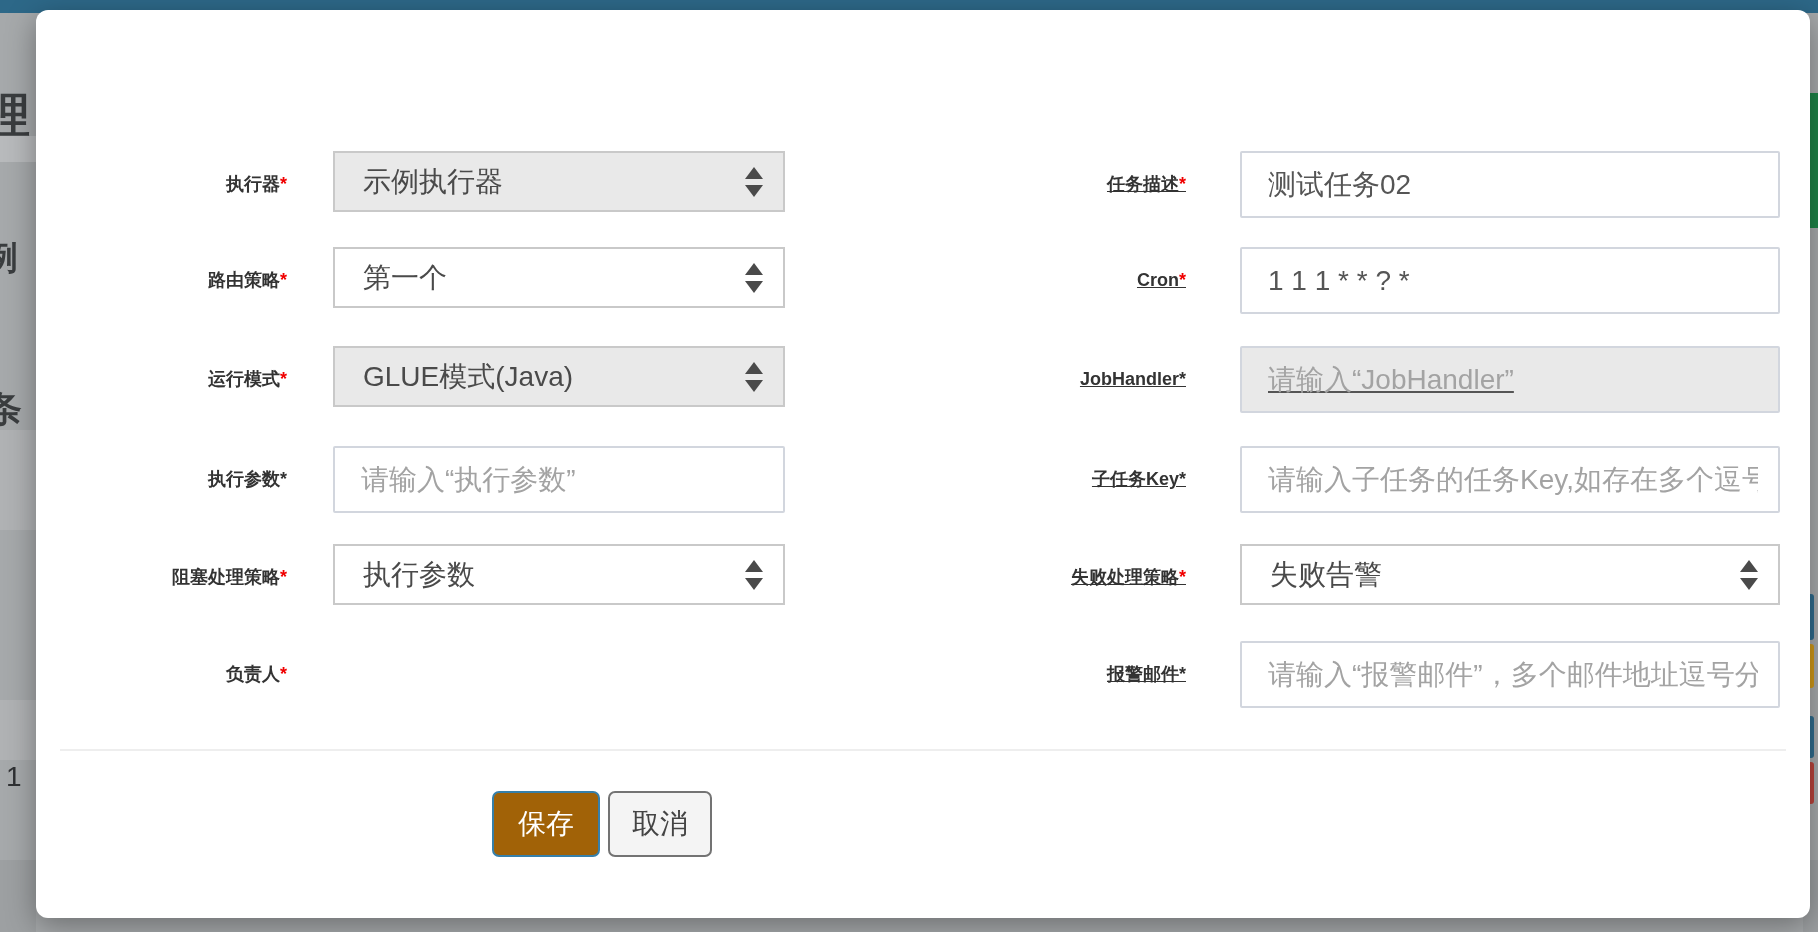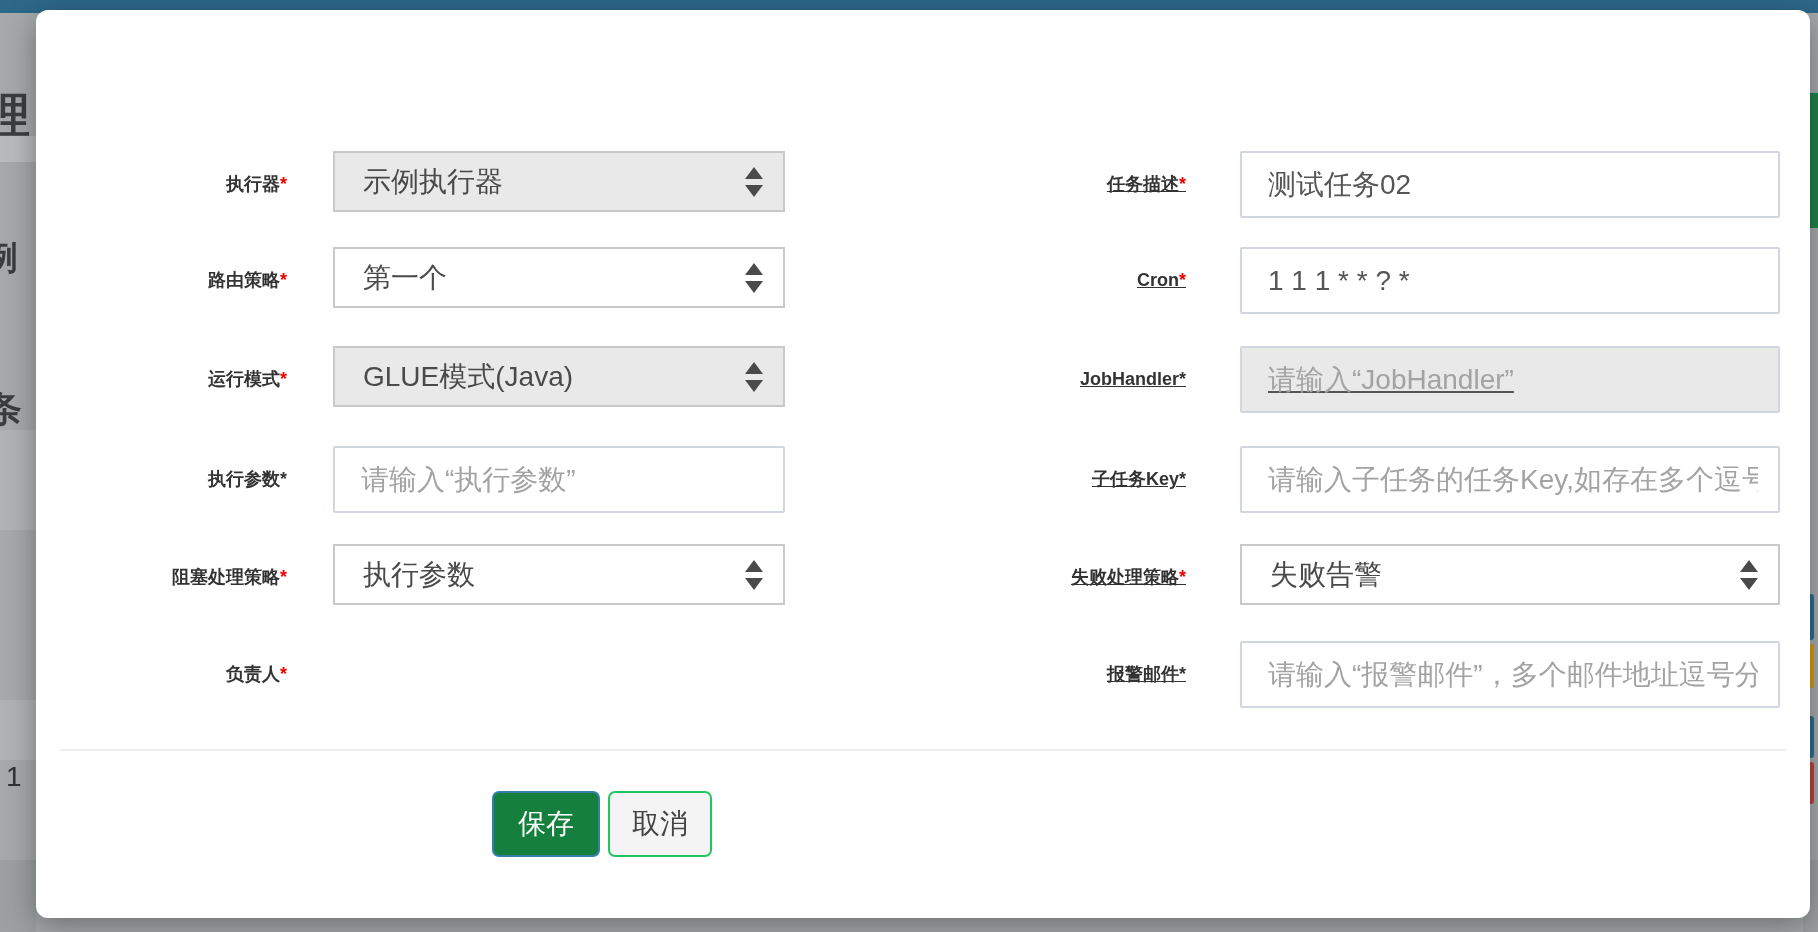--- a/index.html
+++ b/index.html
@@ -66,22 +66,22 @@
     outline:none;
   }
   .txt::placeholder { color:#a3a3a3; opacity:1; }
   .txt.disabled { background:#e9e9e9;text-decoration:underline; }
   .form-hr { position:absolute; left:24px; right:24px; top:739px; border-top:2px solid #eee; }
   .btn {
     position:absolute; top:781px; height:66px;
     font-size:28px; line-height:62px; text-align:center;
     border-radius:7px; cursor:pointer;
   }
-  .btn-save { left:456px; width:108px; background:#15803d; border:2px solid #367fa9; color:#fff; }
-  .btn-cancel { left:572px; width:104px; background:#f4f4f4; border:2px solid #22c55e; color:#444; }
+  .btn-save { left:456px; width:108px; background:#a16207; border:2px solid #367fa9; color:#fff; }
+  .btn-cancel { left:572px; width:104px; background:#f4f4f4; border:2px solid #737373; color:#444; }
 </style>
 </head>
 <body>
 
 <div class="topbar"></div>
 
 <div class="edge edge-left">
   <div class="band" style="top:123px;height:26px;background:#b8babc;"></div>
   <div class="band" style="top:417px;height:100px;background:#b0b2b4;"></div>
   <div class="band" style="top:687px;height:60px;background:#b0b2b4;"></div>

